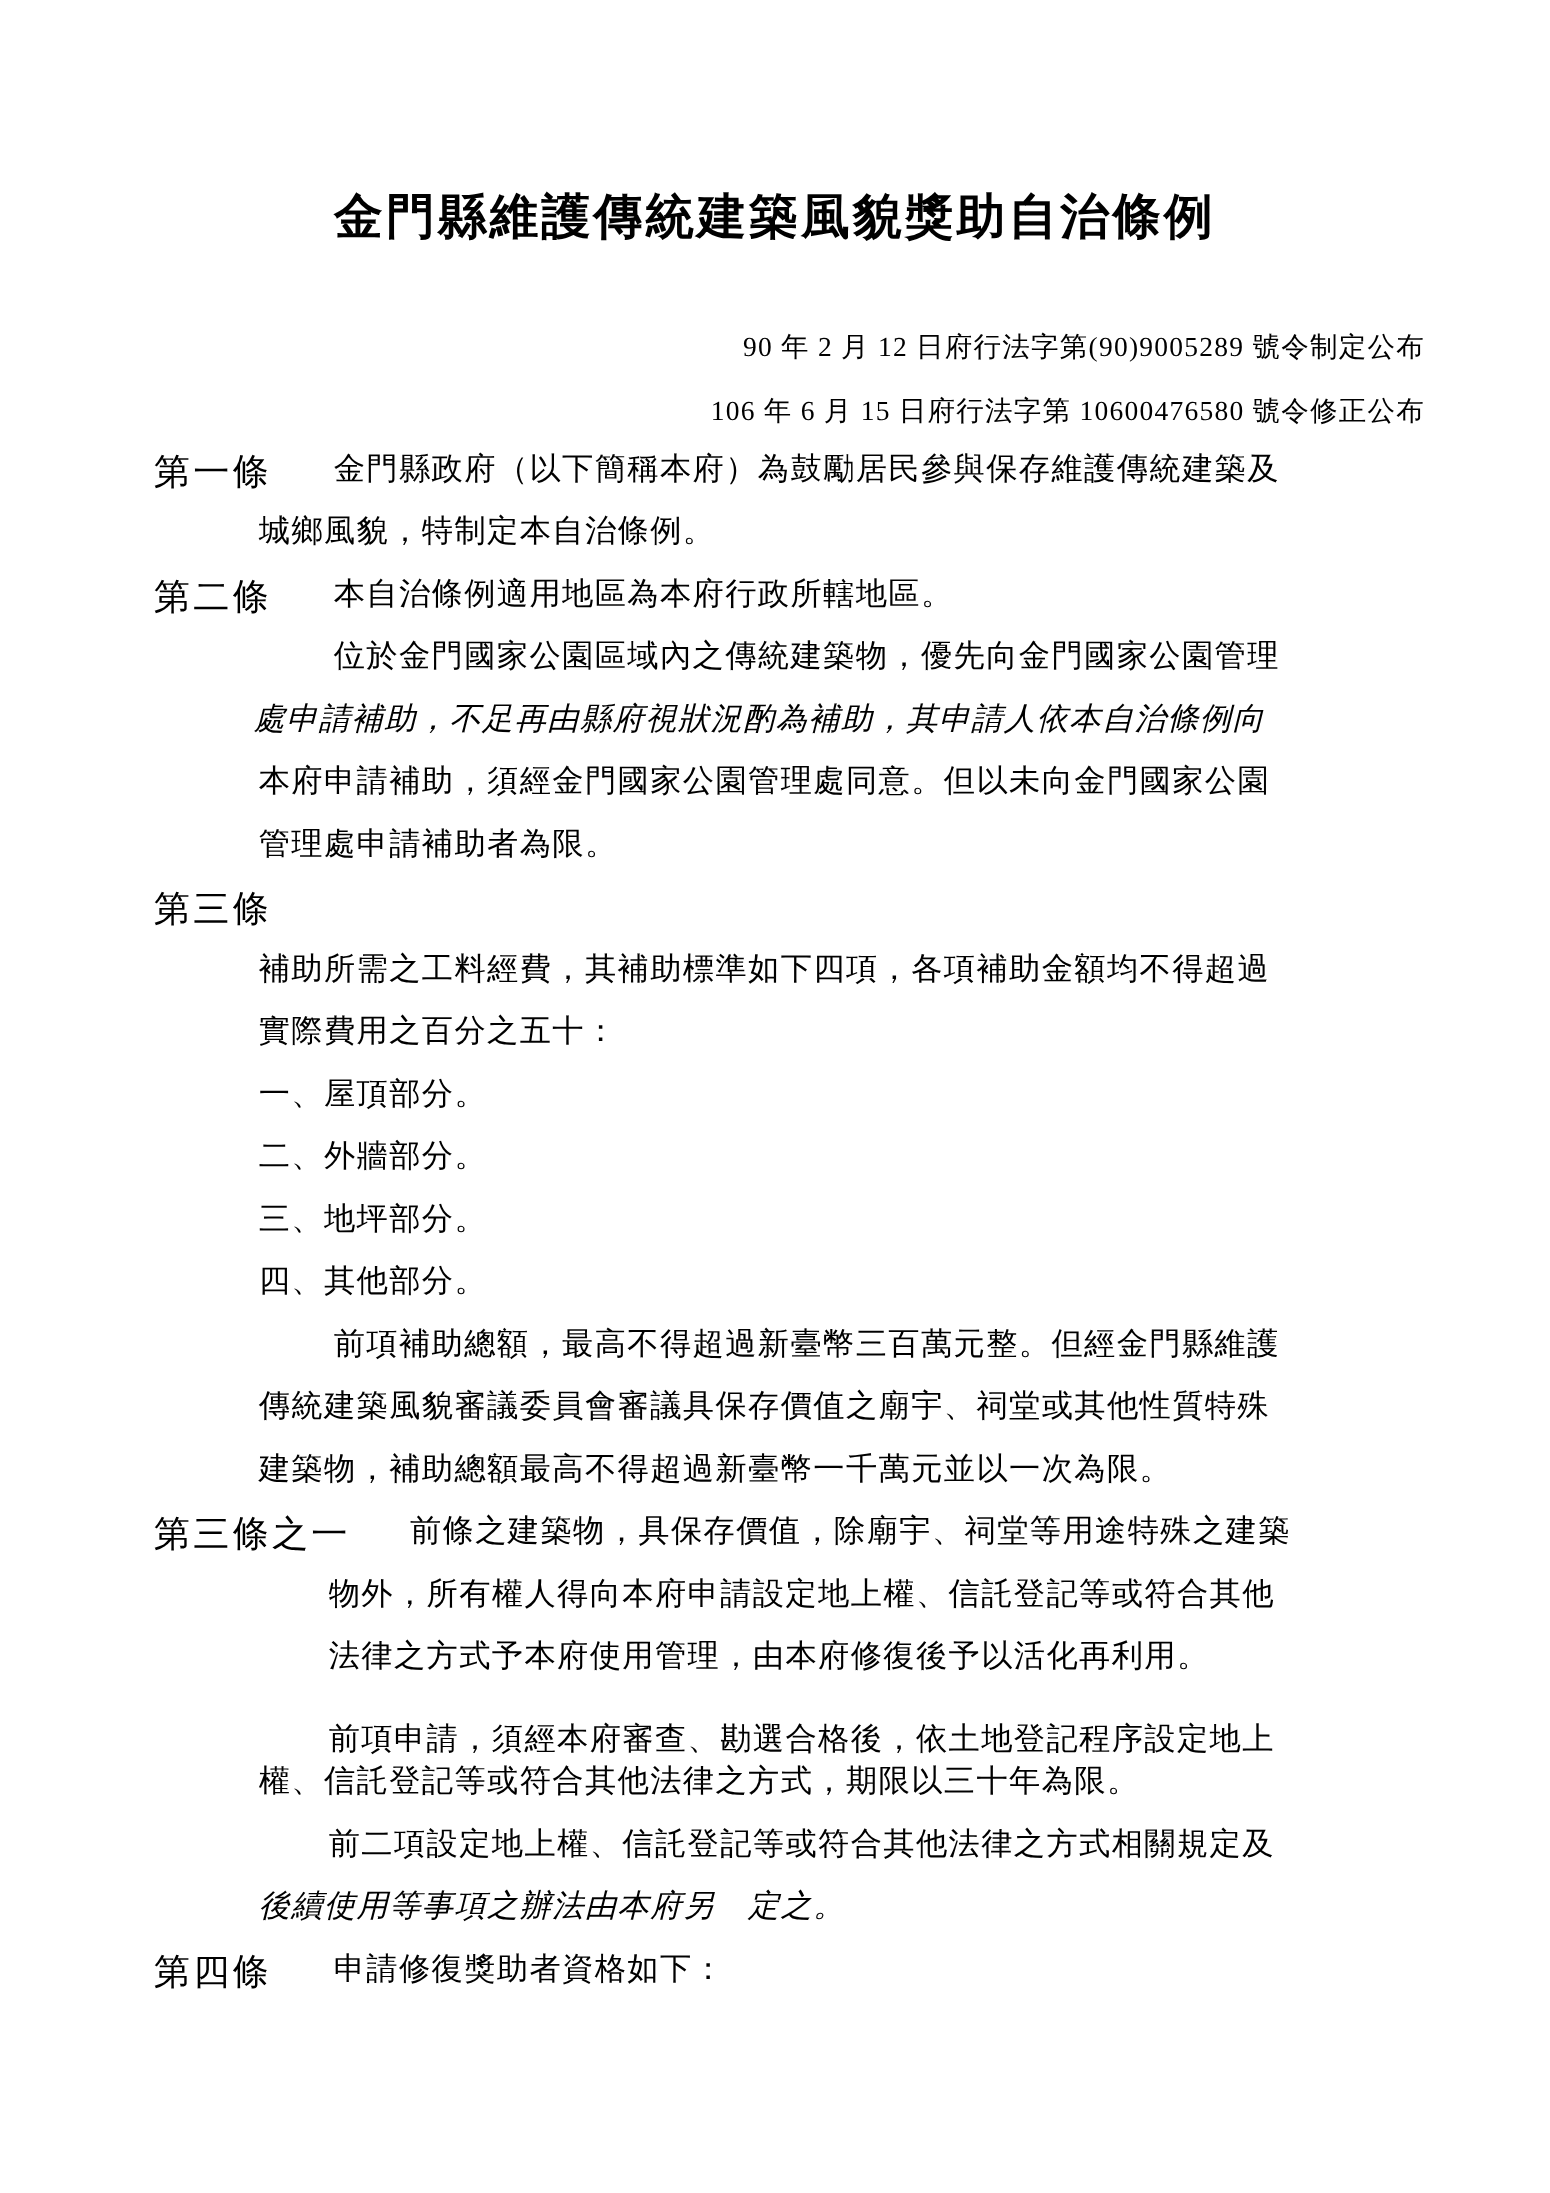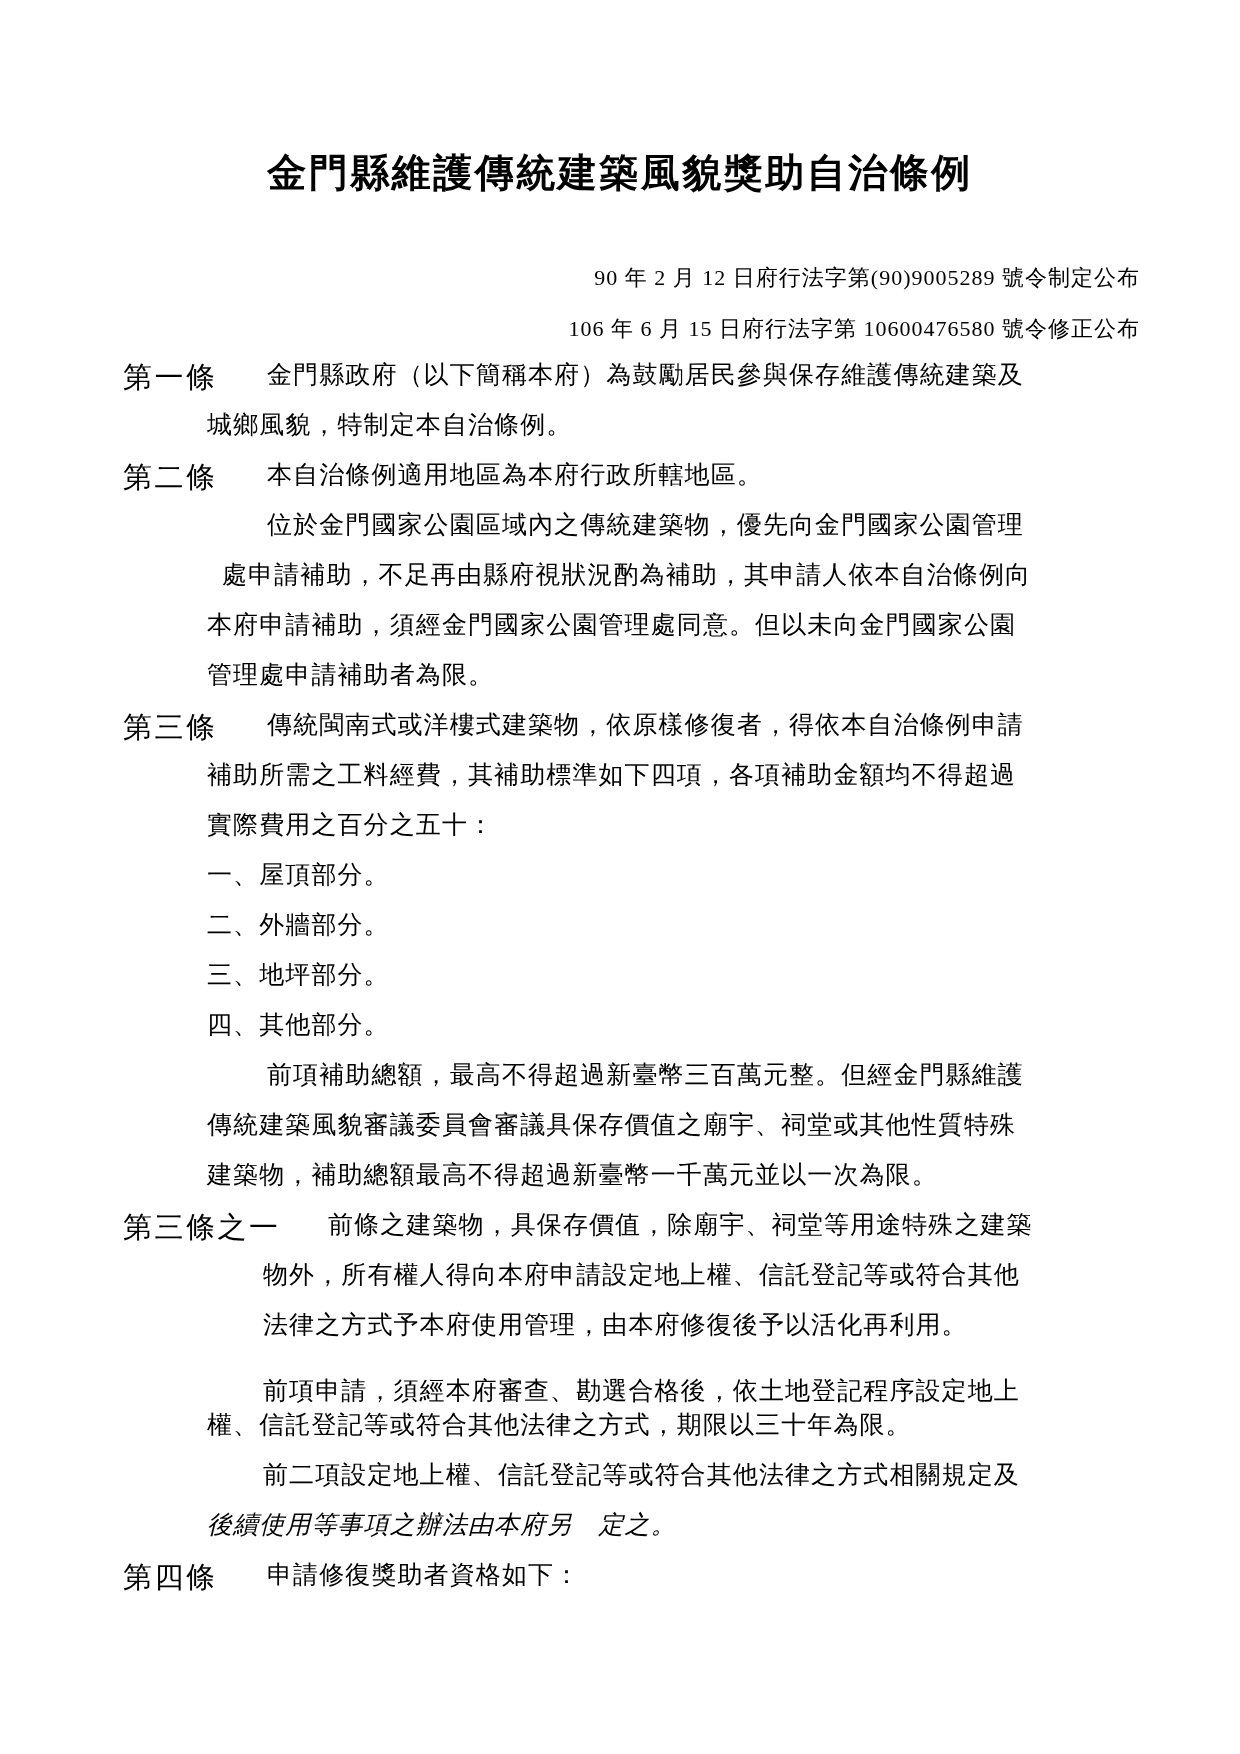--- a/index.html
+++ b/index.html
@@ -87,36 +87,35 @@
     <span class="line-text" style="left: 267px;">本自治條例適用地區為本府行政所轄地區。</span>
   </div>
 
   <div class="doc-line" style="top: 508px;">
 
     <span class="line-text" style="left: 267px;">位於金門國家公園區域內之傳統建築物，優先向金門國家公園管理</span>
   </div>
 
   <div class="doc-line" style="top: 558px;">
 
-    <span class="line-text" style="left: 222px;">處申請補助，不足再由縣府視狀況酌為補助，其申請人依本自治條例向</span>
+    <span class="line-text" style="left: 203px; font-style: italic;">處申請補助，不足再由縣府視狀況酌為補助，其申請人依本自治條例向</span>
   </div>
 
   <div class="doc-line" style="top: 608px;">
 
     <span class="line-text" style="left: 207px;">本府申請補助，須經金門國家公園管理處同意。但以未向金門國家公園</span>
   </div>
 
   <div class="doc-line" style="top: 658px;">
 
     <span class="line-text" style="left: 207px;">管理處申請補助者為限。</span>
   </div>
 
   <div class="doc-line" style="top: 708px;">
     <span class="article-label">第三條</span>
-    <span class="line-text" style="left: 267px;">傳統閩南式或洋樓式建築物，依原樣修復者，得依本自治條例申請</span>
   </div>
 
   <div class="doc-line" style="top: 758px;">
 
     <span class="line-text" style="left: 207px;">補助所需之工料經費，其補助標準如下四項，各項補助金額均不得超過</span>
   </div>
 
   <div class="doc-line" style="top: 808px;">
 
     <span class="line-text" style="left: 207px;">實際費用之百分之五十：</span>

